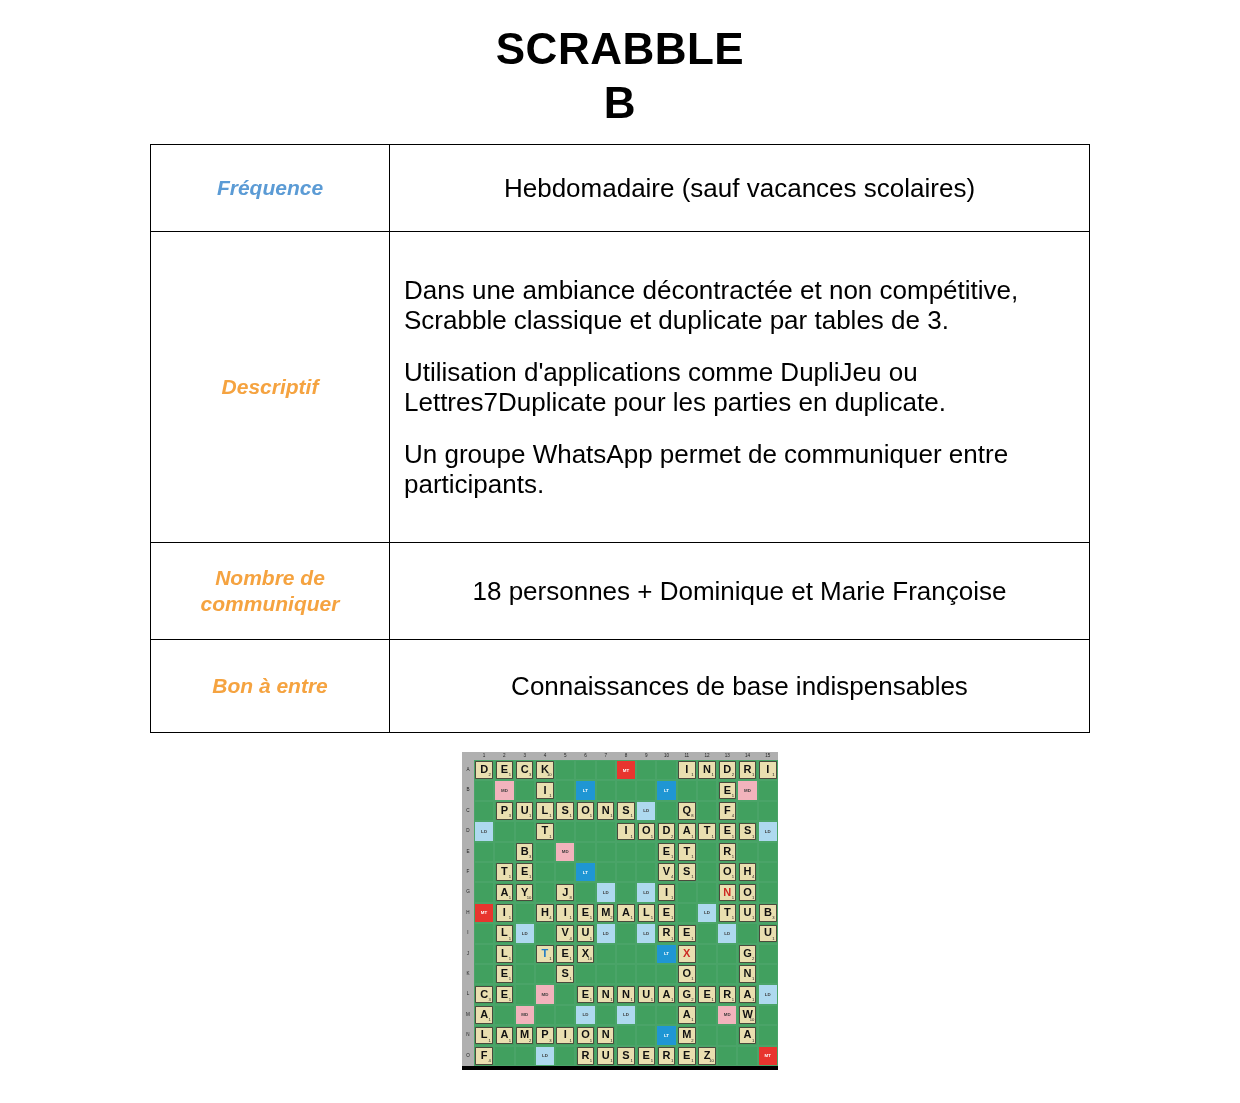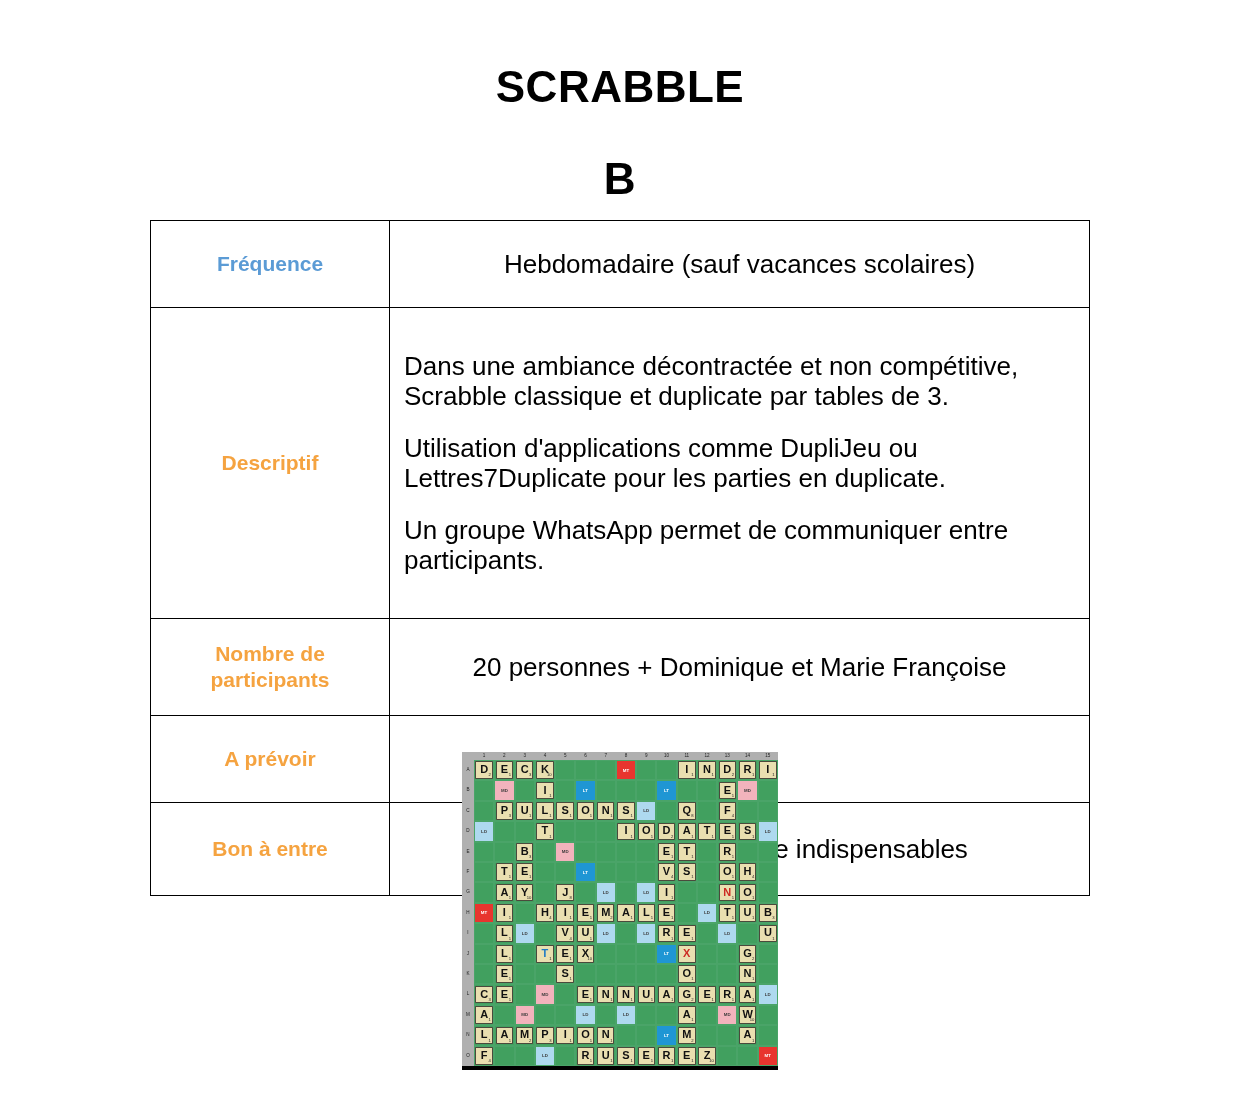--- a/index.html
+++ b/index.html
@@ -21,21 +21,20 @@
   #title-block {
     text-align: center;
     padding-top: 22px;
   }
   #title-block .title-line {
     font-weight: bold;
     font-size: 44px;
     line-height: 54px;
     letter-spacing: 0.5px;
     color: #000000;
-    margin-top: 38px;
   }
 
   
   #info-table {
     width: 940px;
     margin: 14px auto 0 auto;
     border-collapse: collapse;
     table-layout: fixed;
   }
   #info-table td {
@@ -43,20 +42,21 @@
     vertical-align: middle;
     padding: 0;
   }
   #info-table td.label-cell {
     width: 222px;
     text-align: center;
     font-weight: bold;
     font-size: 21px;
     line-height: 26px;
     padding: 6px 8px;
+    font-style: italic;
   }
   #info-table td.value-cell {
     text-align: center;
     font-size: 26px;
     line-height: 30px;
     padding: 10px 14px;
   }
   #info-table td.value-cell.left-align {
     text-align: left;
     padding-left: 14px;
@@ -207,26 +207,22 @@
     </tr>
     <tr class="row-descriptif">
       <td class="label-cell label-orange">Descriptif</td>
       <td class="value-cell left-align">
         <p class="desc-para">Dans une ambiance décontractée et non compétitive, Scrabble classique et duplicate par tables de 3.</p>
         <p class="desc-para">Utilisation d'applications comme DupliJeu ou Lettres7Duplicate pour les parties en duplicate.</p>
         <p class="desc-para">Un groupe WhatsApp permet de communiquer entre participants.</p>
       </td>
     </tr>
     <tr class="row-participants">
-      <td class="label-cell label-orange">Nombre de participants</td>
-      <td class="value-cell">20 personnes + Dominique et Marie Françoise</td>
-    </tr>
-    <tr class="row-prevoir">
-      <td class="label-cell label-orange">A prévoir</td>
-      <td class="value-cell">-</td>
+      <td class="label-cell label-orange">Nombre de communiquer</td>
+      <td class="value-cell">18 personnes + Dominique et Marie Françoise</td>
     </tr>
     <tr class="row-savoir">
       <td class="label-cell label-orange">Bon à entre</td>
       <td class="value-cell">Connaissances de base indispensables</td>
     </tr>
   </tbody>
 </table>
 
 <div id="board-wrap">
   <div id="board">

